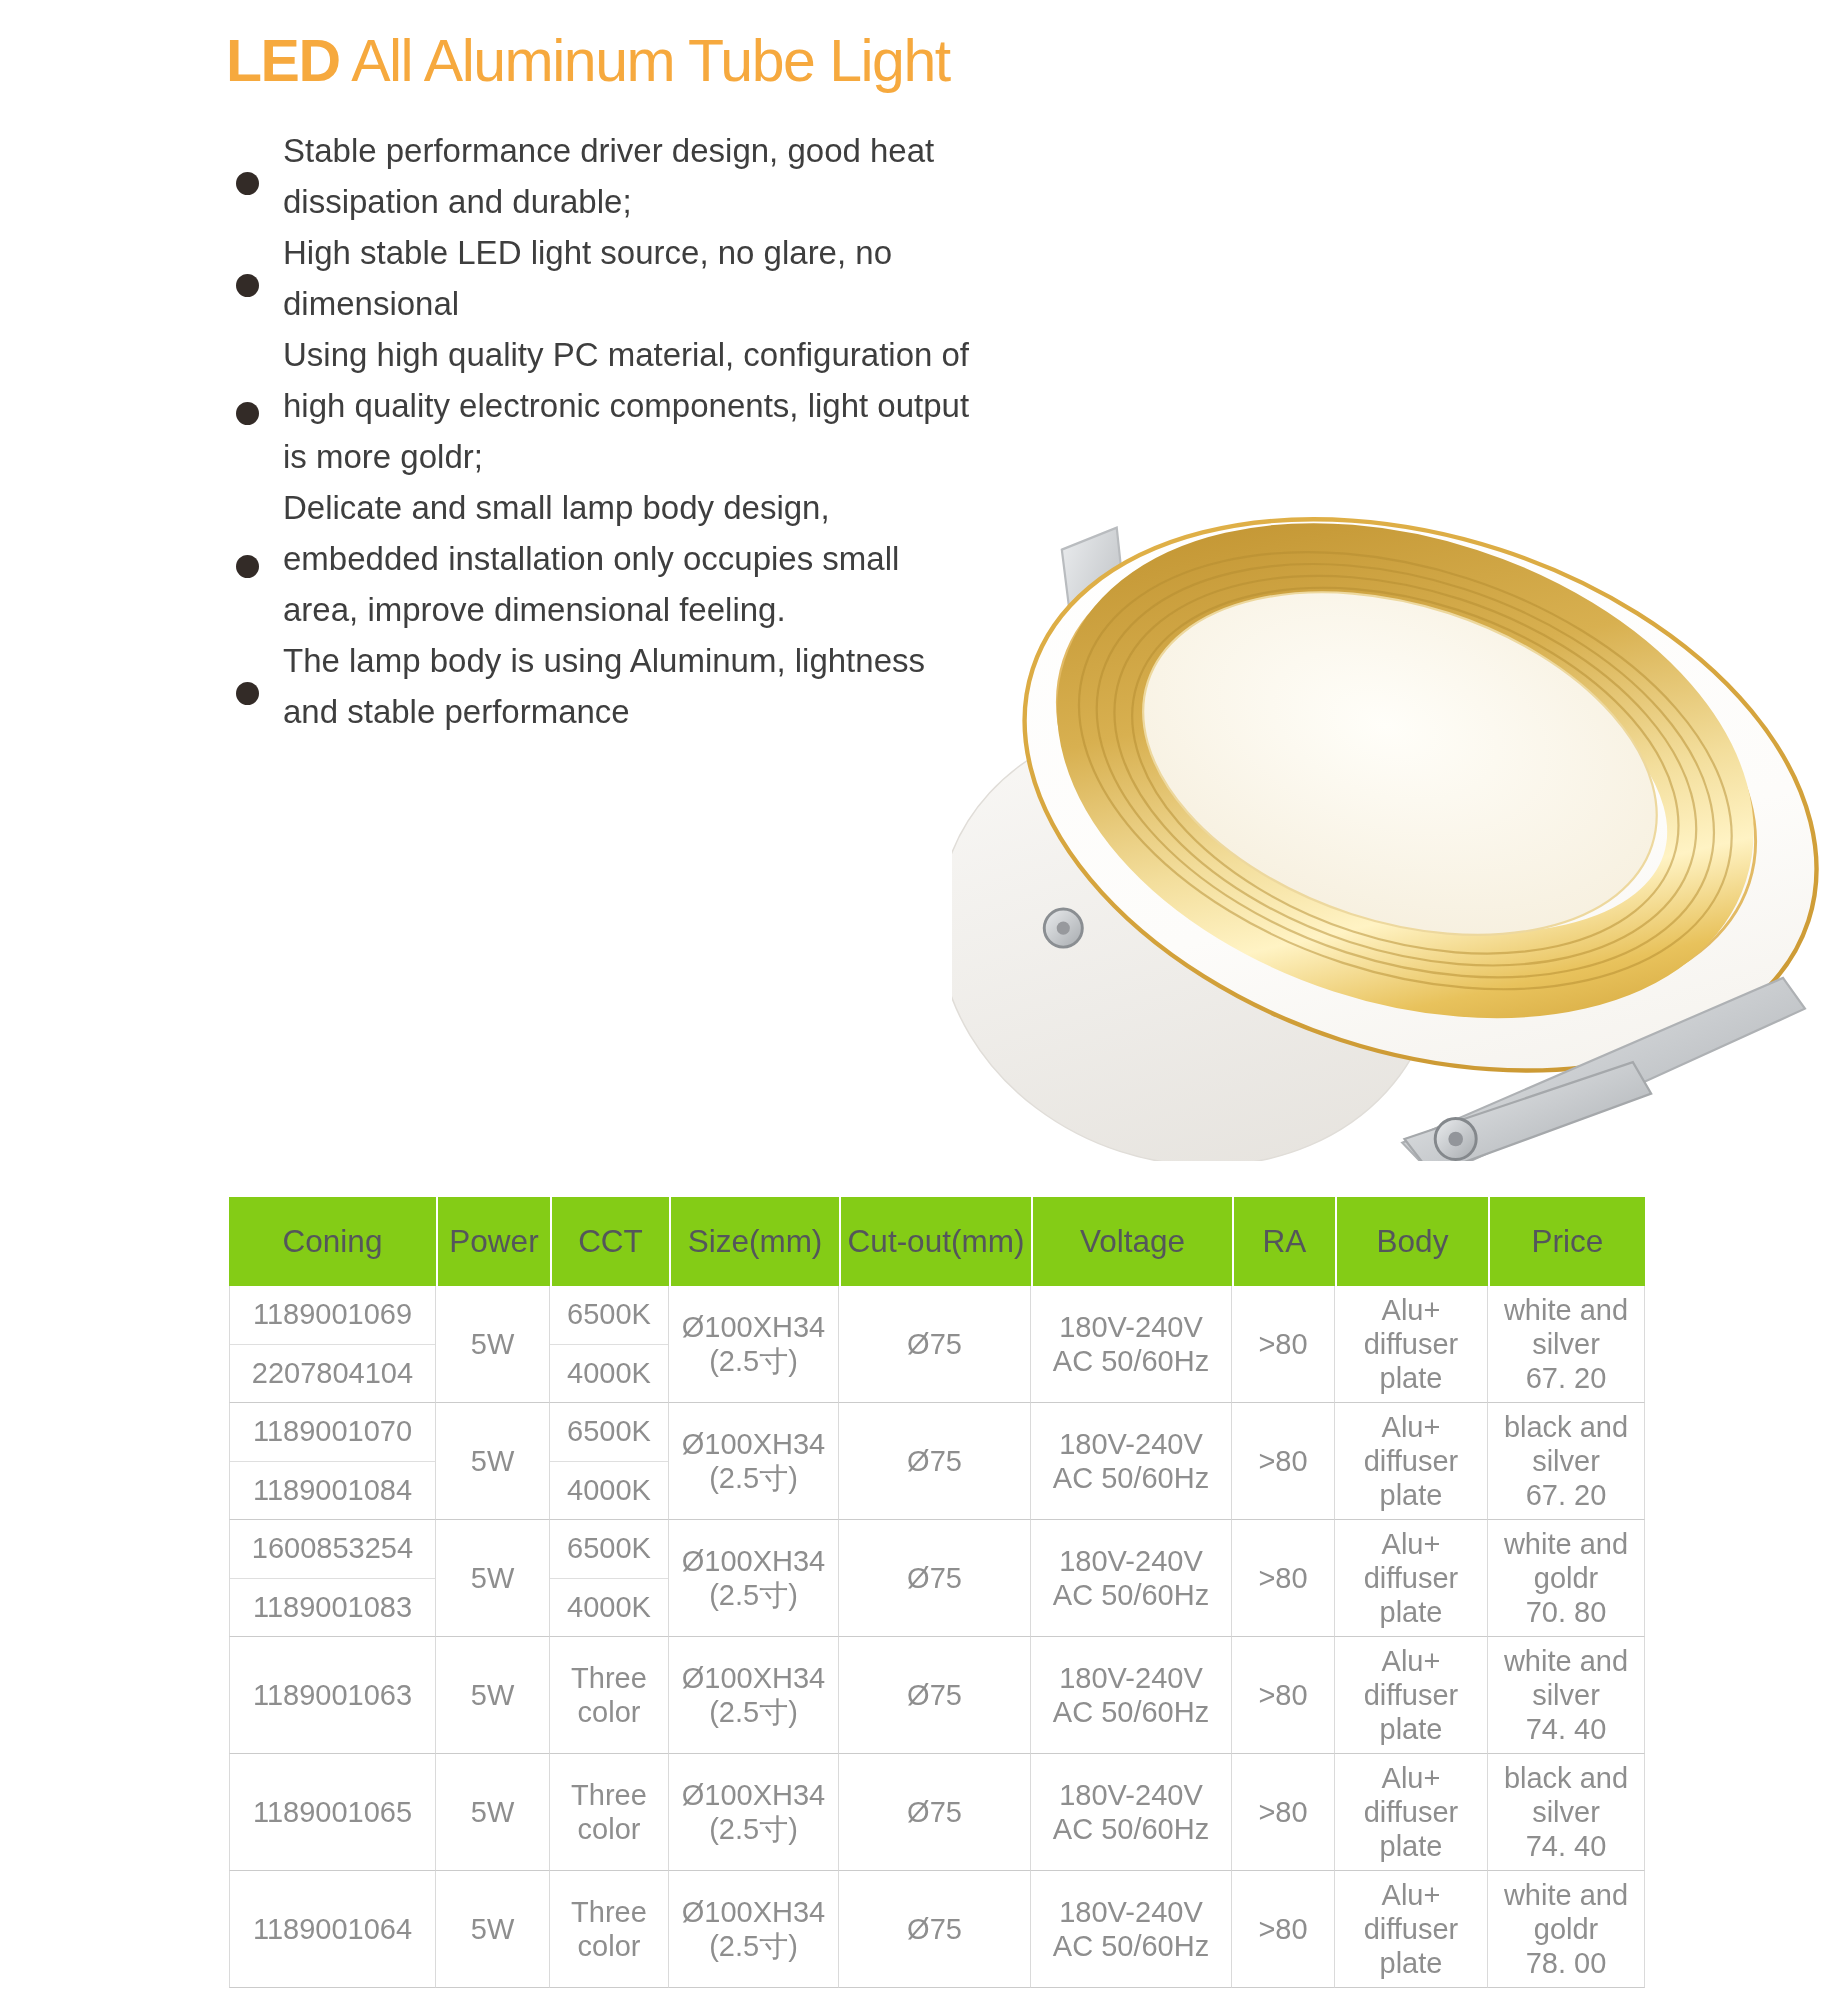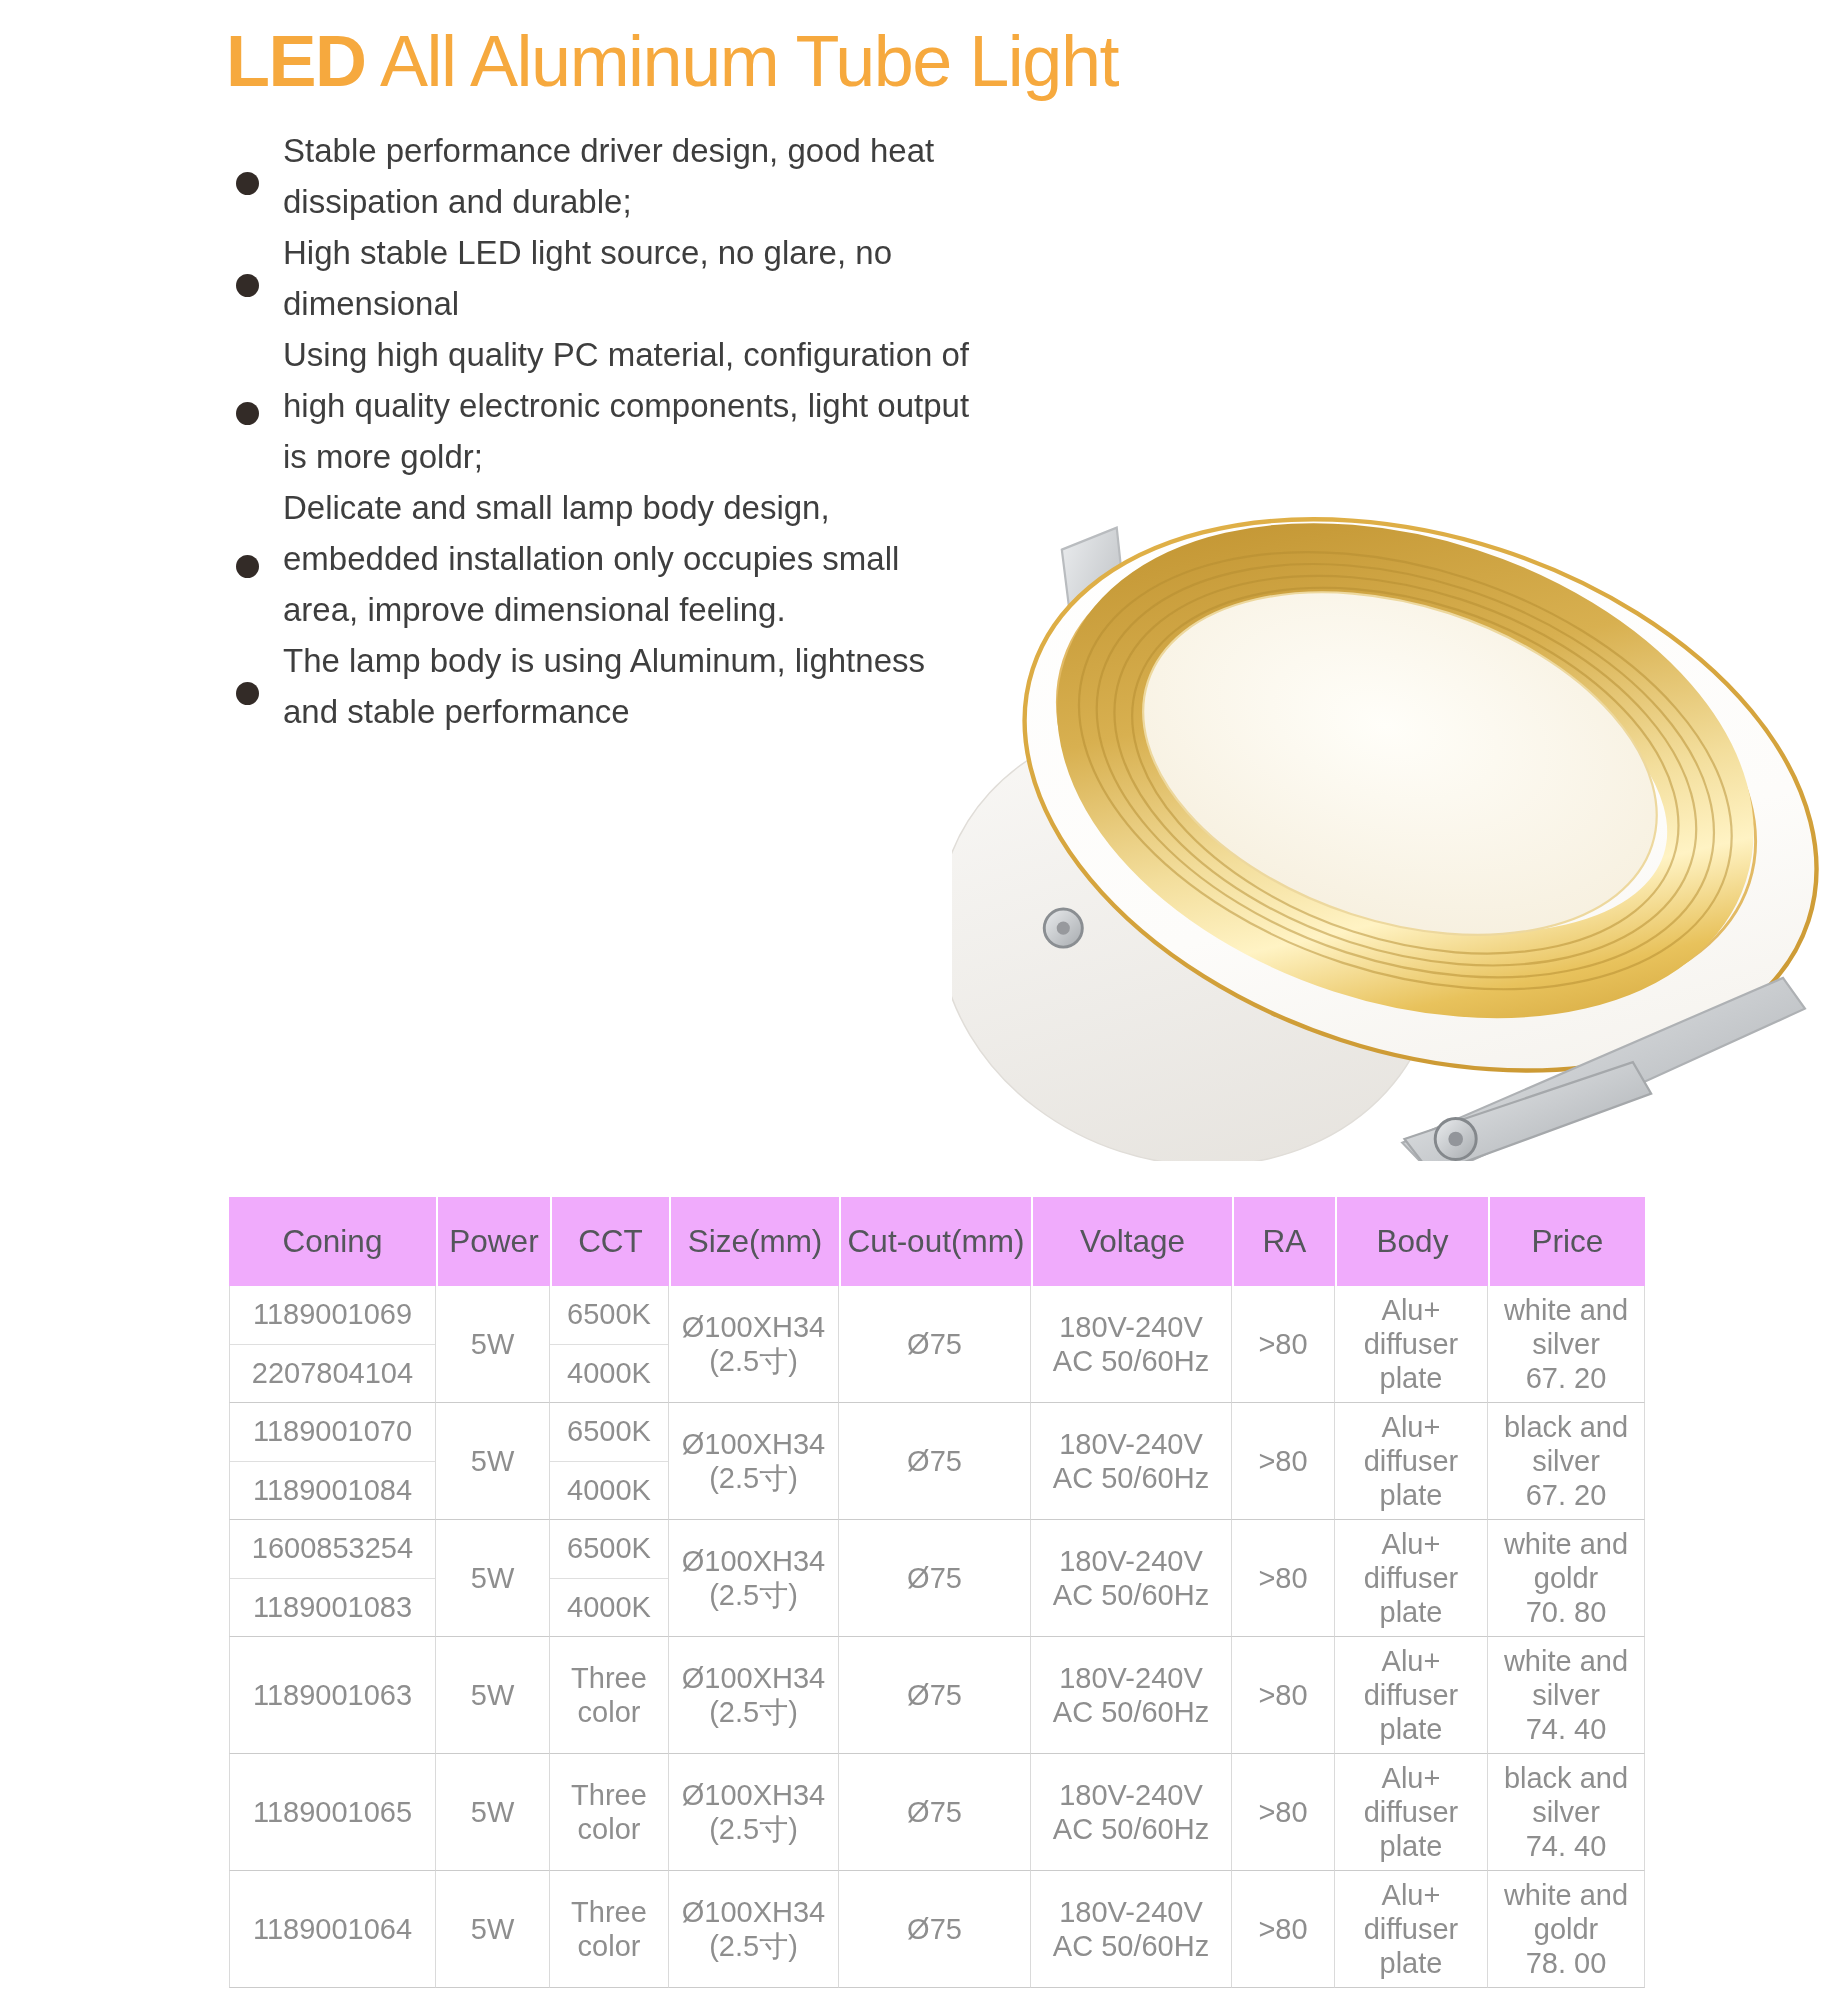--- a/index.html
+++ b/index.html
@@ -4,21 +4,21 @@
 <style>
   html,body{margin:0;padding:0;background:#ffffff;}
   body{
     width:1844px;height:2005px;position:relative;overflow:hidden;
     font-family:"Liberation Sans", sans-serif;
   }
 
   
   .title{
     position:absolute;left:226px;top:5.9px;margin:0;
-    font-size:72px;line-height:110px;letter-spacing:-1.5px;
+    font-size:59px;line-height:110px;letter-spacing:-1.5px;
     color:#F6A93E;white-space:nowrap;font-weight:normal;
   }
   .title .led{font-weight:bold;}
 
   
   .features{
     position:absolute;left:236px;top:125px;width:886px;
     margin:0;padding:0;list-style:none;
   }
   .feature{display:flex;align-items:center;}
@@ -31,21 +31,21 @@
   
   .photo{position:absolute;left:952px;top:480px;width:891px;height:681px;}
   .photo svg{width:100%;height:100%;display:block;}
 
   
   .spec{
     position:absolute;left:229px;top:1197px;width:1416px;
     border-collapse:separate;border-spacing:0;table-layout:fixed;
   }
   .spec th{
-    background:#f0abfc;color:#54565B;font-weight:normal;
+    background:#84cc16;color:#54565B;font-weight:normal;
     font-size:31.5px;height:89px;border-left:2.2px solid #ffffff;
     text-align:center;vertical-align:middle;padding:0;
   }
   .spec th:first-child{border-left:none;}
   .spec td{
     height:116px;padding:0;
     border-right:1.5px solid #DADADA;border-bottom:1.5px solid #CBCBCB;
     font-size:29px;color:#8E8E8E;text-align:center;vertical-align:middle;
   }
   .spec td:first-child{border-left:1.5px solid #DADADA;}

